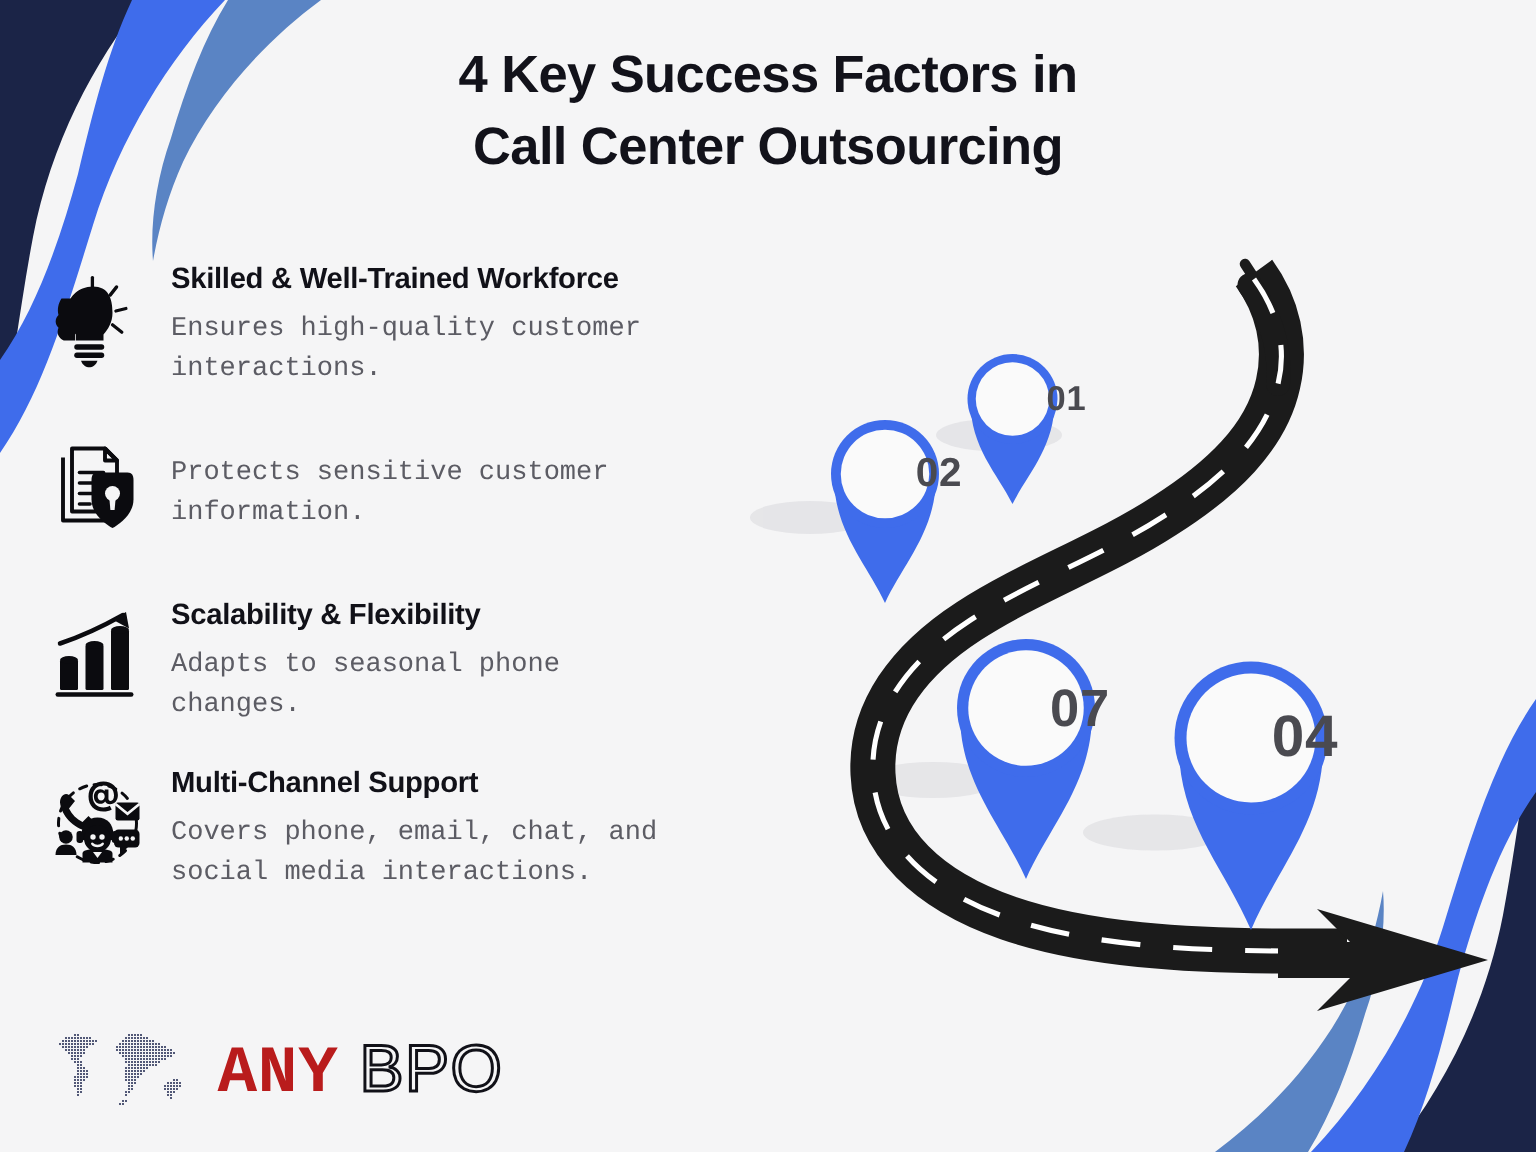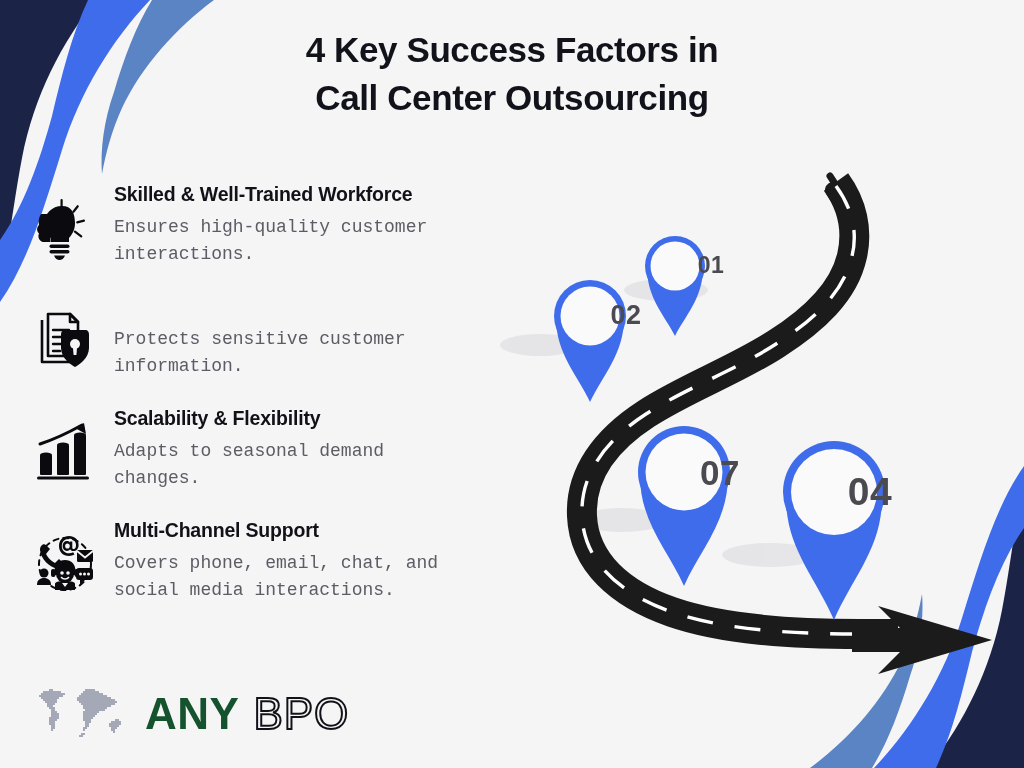--- a/index.html
+++ b/index.html
@@ -50,24 +50,23 @@
 
   
   .features {
     position: absolute;
     left: 34px;
     top: 172px;
     width: 480px;
   }
   .feature {
     display: flex;
-    align-items: flex-end;
+    align-items: center;
     margin-bottom: 24px;
     min-height: 88px;
-    margin-top: 8px;
   }
   .feature-icon {
     width: 62px;
     height: 70px;
     flex: 0 0 62px;
     margin-right: 18px;
     display: flex;
     align-items: flex-start;
     justify-content: center;
     padding-top: 4px;
@@ -97,23 +96,24 @@
     left: 33px;
     top: 689px;
     display: flex;
     align-items: center;
   }
   .logo-map { width: 90px; height: 50px; margin-right: 22px; }
   .logo-word { display: flex; align-items: baseline; }
   .logo-any {
     font-size: 44px;
     font-weight: bold;
-    color: #14532d;
+    color: #b91c1c;
     letter-spacing: 0.5px;
     line-height: 46px;
+    font-family: Liberation Mono, monospace;
   }
   .logo-bpo {
     font-size: 44px;
     font-weight: normal;
     color: #f5f5f6;
     -webkit-text-stroke: 2px #111118;
     letter-spacing: 1px;
     line-height: 46px;
     margin-left: 14px;
   }
@@ -225,21 +225,21 @@
             <rect x="1" y="54.5" width="52" height="3" rx="1.5"></rect>
           </g>
           <g stroke="#0b0b0f" stroke-width="3" fill="none" stroke-linecap="round">
             <path d="M4,22 C16,18 30,12 46,3"></path>
           </g>
           <path d="M48,1 L50,12 L39,6 Z" fill="#0b0b0f"></path>
         </svg>
       </div>
       <div class="feature-text">
         <div class="feature-title">Scalability &amp; Flexibility</div>
-        <div class="feature-desc">Adapts to seasonal demand changes.</div>
+        <div class="feature-desc">Adapts to seasonal phone changes.</div>
       </div>
     </div>
 
     <div class="feature">
       <div class="feature-icon">
         <svg width="58" height="62" viewBox="0 0 58 62" xmlns="http://www.w3.org/2000/svg">
           <g fill="#0b0b0f">
 
             <g stroke="#0b0b0f" stroke-width="2" fill="none" stroke-linecap="round" stroke-dasharray="5 5">
               <circle cx="29" cy="30" r="26"></circle>

